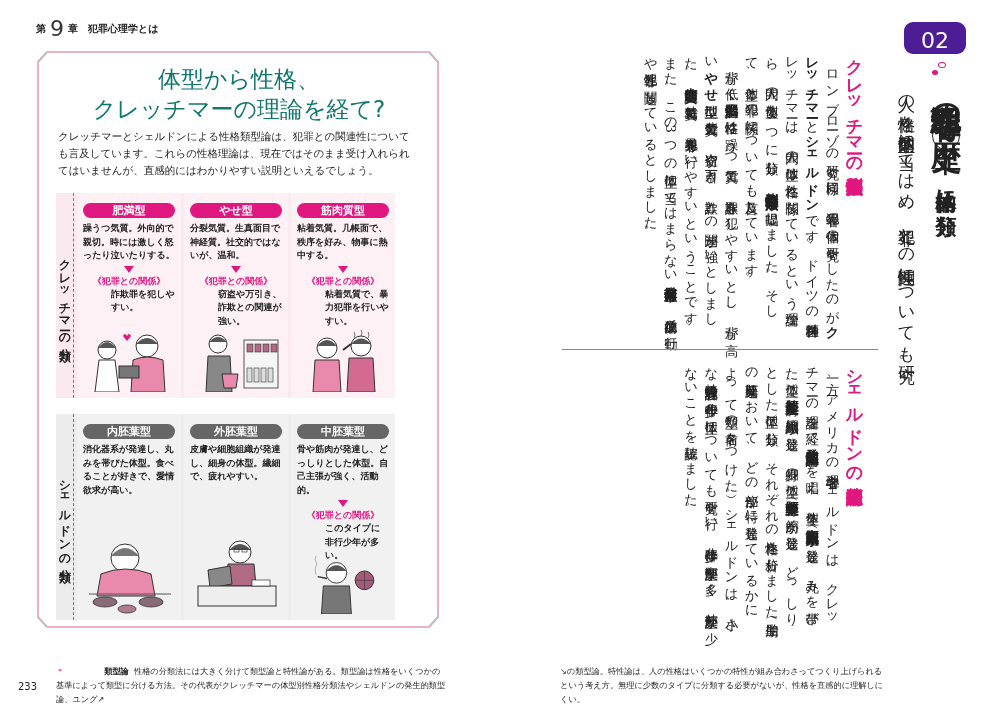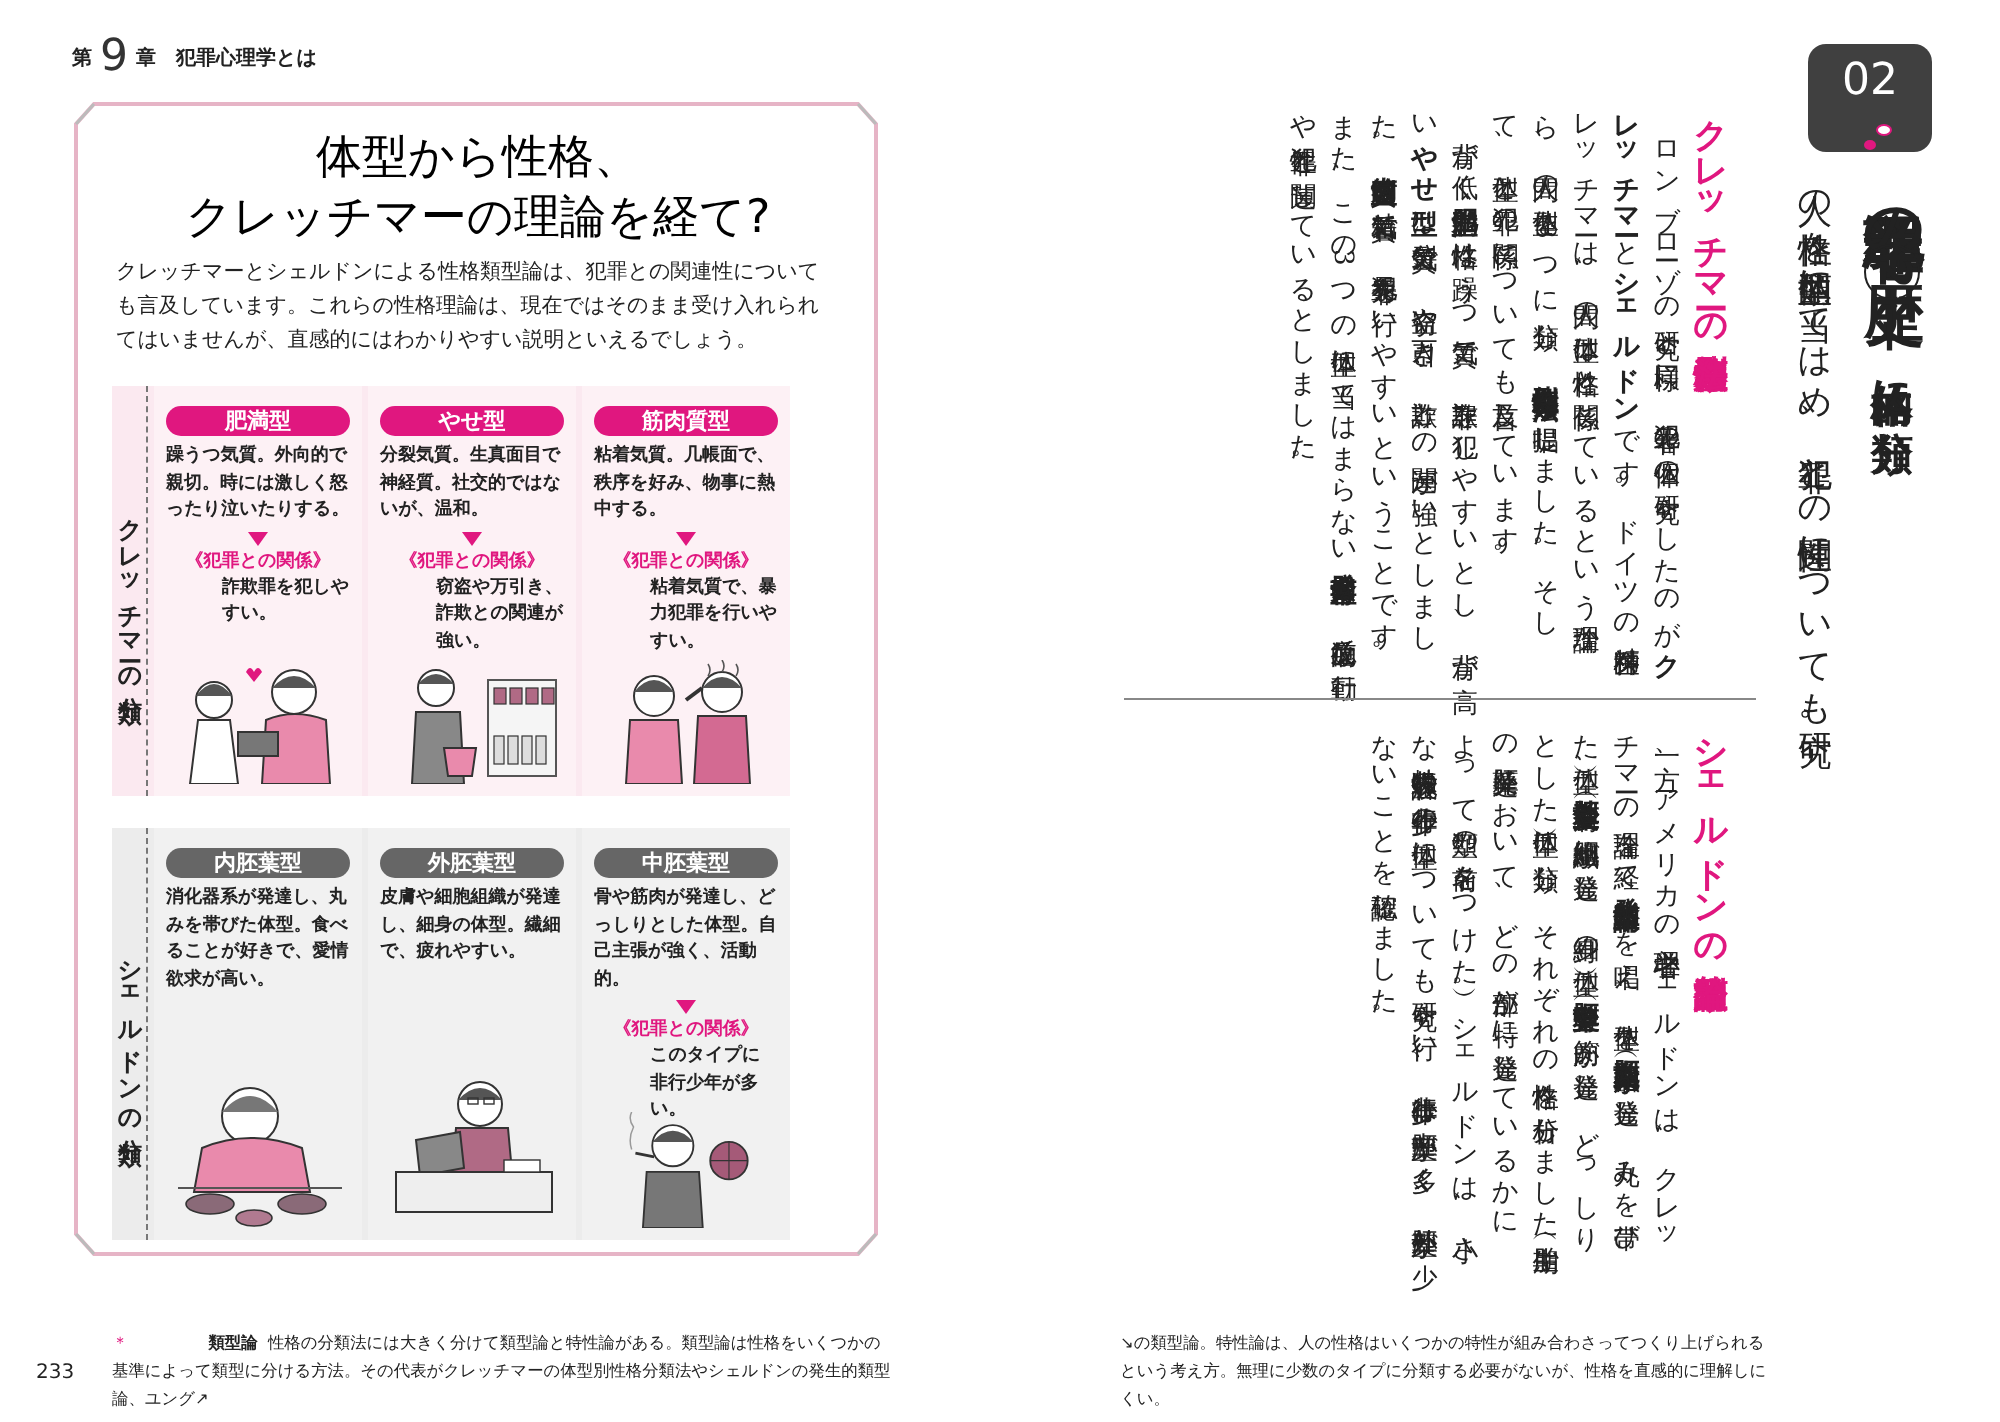--- a/index.html
+++ b/index.html
@@ -5,21 +5,21 @@
   * { box-sizing: border-box; margin: 0; padding: 0; }
   html, body { width: 1000px; height: 711px; background: #ffffff; overflow: hidden; }
   body { font-family: "DejaVu Sans", "Liberation Sans", sans-serif; color: #222; position: relative; }
 
   
   .chapter-head { position: absolute; left: 36px; top: 16px; display: flex; align-items: center; font-size: 10px; font-weight: bold; color: #222; }
   .chapter-head .num { font-size: 22px; font-weight: normal; margin: 0 4px; color: #333; }
   .chapter-head .title { margin-left: 10px; }
   .frame-border { position: absolute; left: 37px; top: 51px; width: 402px; height: 577px; }
 
-  .box-title { position: absolute; left: 38px; top: 64px; width: 402px; text-align: center; font-size: 23px; line-height: 30px; color: #000000; font-weight: normal; }
+  .box-title { position: absolute; left: 38px; top: 64px; width: 402px; text-align: center; font-size: 23px; line-height: 30px; color: #0f766e; font-weight: normal; }
   .box-intro { position: absolute; left: 58px; top: 128px; width: 360px; font-size: 10.5px; line-height: 17px; color: #222; }
 
   .section { position: absolute; left: 56px; width: 332px; display: flex; }
   .section.kretschmer { top: 193px; height: 205px; background: #fbe9f0; }
   .section.sheldon { top: 414px; height: 206px; background: #ececec; }
   .section .side-label { width: 30px; border-right: 1px dashed #777; display: flex; align-items: center; justify-content: center; }
   .side-label span { writing-mode: vertical-rl; font-size: 12px; font-weight: bold; letter-spacing: 1px; color: #222; }
   .section .cols { flex: 1; display: flex; gap: 3px; padding: 0 0 0 3px; }
   .col { flex: 1; position: relative; padding: 10px 6px 4px; background: rgba(255,255,255,0.25); }
   .kretschmer .col { background: #fdf1f5; }
@@ -33,21 +33,21 @@
   .rel-text { font-size: 9px; line-height: 13.5px; font-weight: bold; color: #222; margin-left: 28px; }
   .illus { position: absolute; left: 8px; right: 8px; bottom: 6px; height: 62px; }
   .sheldon .illus { height: 80px; }
 
   .footnote-left { position: absolute; left: 56px; top: 664px; width: 390px; font-size: 8.2px; line-height: 14px; color: #222; }
   .footnote-left .star { color: #e0177f; }
   .footnote-left b { font-weight: bold; padding-left: 40px; }
   .page-num-left { position: absolute; left: 18px; top: 681px; font-size: 10px; color: #222; }
 
   
-  .badge { position: absolute; left: 904px; top: 22px; width: 62px; height: 54px; background: #404040; border-radius: 9px; color: #fff; font-size: 22px; text-align: center; line-height: 38px; }
+  .badge { position: absolute; left: 904px; top: 22px; width: 62px; height: 32px; background: #4c1d95; border-radius: 9px; color: #fff; font-size: 22px; text-align: center; line-height: 38px; }
   .badge-dot1 { position: absolute; left: 938px; top: 62px; width: 8px; height: 6px; border: 1.5px solid #e0177f; border-radius: 50%; background: #fff; }
   .badge-dot2 { position: absolute; left: 932px; top: 70px; width: 6px; height: 5px; background: #e0177f; border-radius: 50%; }
 
   .main-title { position: absolute; left: 928px; top: 84px; writing-mode: vertical-rl; font-size: 30px; line-height: 36px; color: #222; letter-spacing: 0; white-space: nowrap; }
   .main-title .circ { display: inline-block; font-size: 22px; border: 1.5px solid #222; border-radius: 50%; width: 28px; height: 28px; line-height: 26px; text-align: center; margin: 4px 0; }
   .main-title .sub { font-size: 21px; }
 
   .lead { position: absolute; left: 895px; top: 84px; writing-mode: vertical-rl; font-size: 17px; line-height: 24px; color: #222; white-space: nowrap; }
 
   .vblock { position: absolute; writing-mode: vertical-rl; font-family: "DejaVu Serif", "Liberation Serif", serif; color: #222; }

